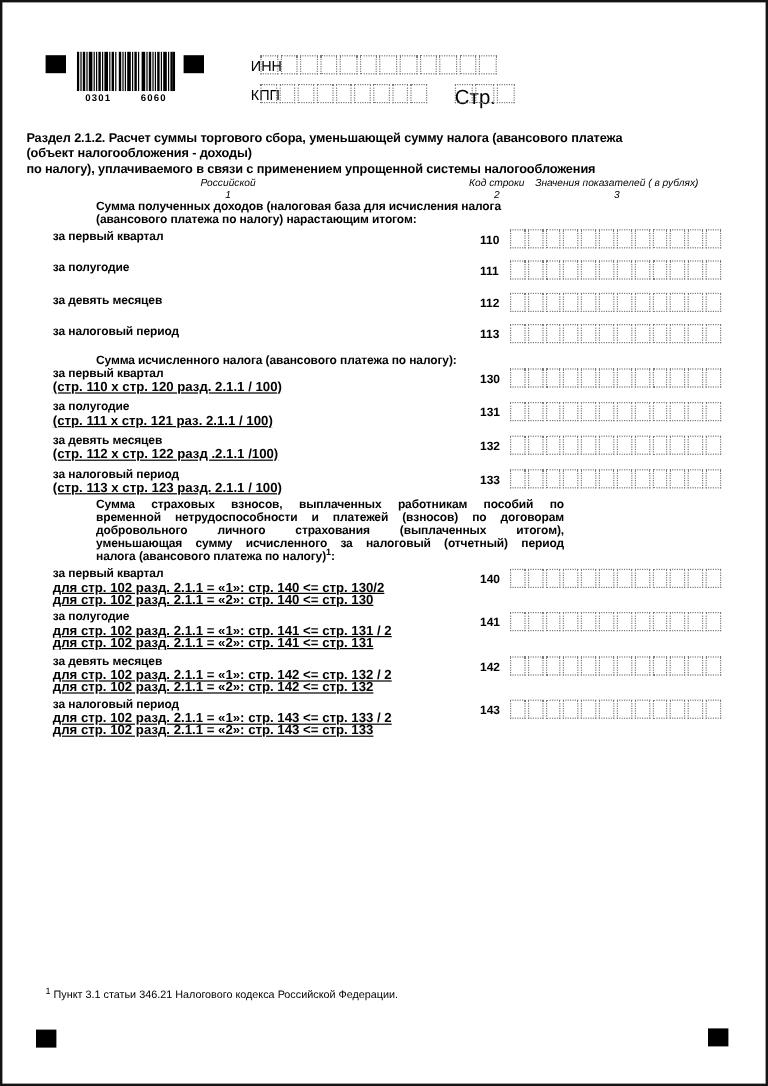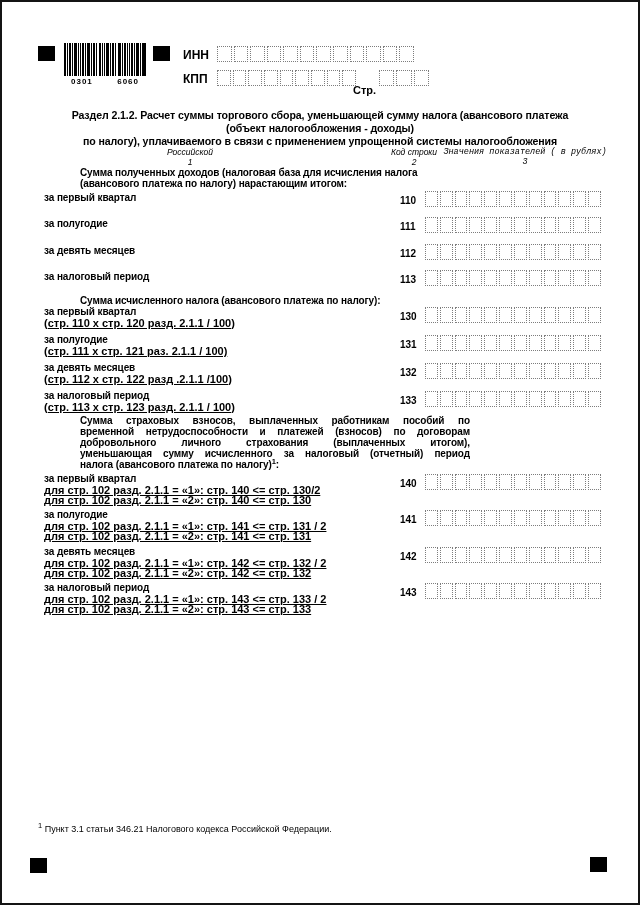--- a/index.html
+++ b/index.html
@@ -8,25 +8,25 @@
     border:2px solid #141414;box-sizing:border-box;overflow:hidden;
     font-family:"Liberation Sans",sans-serif;color:#000;
   }
   .sq{position:absolute;width:17px;height:15px;background:#000;}
   .barcode{position:absolute;left:62px;top:41px;}
   .barcode-num{
     position:absolute;left:62px;top:75px;width:82px;display:flex;
     justify-content:space-between;padding:0 7px;box-sizing:border-box;
     font-size:8px;font-weight:bold;letter-spacing:1px;
   }
-  .biglab{position:absolute;font-weight:bold;font-size:12px;}
+  .biglab{position:absolute;font-weight:normal;font-size:12px;margin-left:26px;}
   .cells{position:absolute;display:flex;gap:2px;height:16px;}
   .cell{flex:1;border:1px dotted #7d7d7d;}
   .title{
-    position:absolute;top:107px;left:20px;right:20px;text-align:center;
+    position:absolute;top:107px;left:20px;right:20px;
     font-weight:bold;font-size:10.6px;line-height:13px;letter-spacing:-0.1px;
   }
   .colhead{position:absolute;top:146px;font-style:italic;font-size:8.5px;
     line-height:9.5px;text-align:center;}
   .sect{position:absolute;left:34px;width:390px;font-weight:bold;
     font-size:10px;line-height:11px;letter-spacing:-0.1px;margin-left:44px;}
   .just{text-align:justify;text-align-last:justify;}
   .row{position:absolute;left:0;width:640px;height:22px;}
   .rlabel{position:absolute;left:42px;top:2px;font-weight:bold;font-size:10px;
     line-height:10.5px;white-space:nowrap;letter-spacing:-0.1px;}
@@ -110,42 +110,42 @@
       <span class="cell"></span>
       <span class="cell"></span>
       <span class="cell"></span>
       <span class="cell"></span>
       <span class="cell"></span>
       <span class="cell"></span>
       <span class="cell"></span>
       <span class="cell"></span>
     </div>
 
-  <div class="biglab" style="left:351px;top:82px;font-size:11px;">Стр.</div>
+  <div class="biglab" style="left:351px;top:70px;font-size:17px;">Стр.</div>
   <div class="cells" style="left:377px;top:68px;width:50px;">
       <span class="cell"></span>
       <span class="cell"></span>
       <span class="cell"></span>
     </div>
 
   <div class="title">
     <div>Раздел 2.1.2. Расчет суммы торгового сбора, уменьшающей сумму налога (авансового платежа</div>
     <div>(объект налогообложения - доходы)</div>
     <div>по налогу), уплачиваемого в связи с применением упрощенной системы налогообложения</div>
   </div>
 
   <div class="colhead" style="left:128px;width:120px;">
     <div>Российской</div>
     <div>1</div>
   </div>
   <div class="colhead" style="left:377px;width:70px;">
     <div>Код строки</div>
     <div>2</div>
   </div>
-  <div class="colhead" style="left:438px;width:170px;font-family:Liberation Mono, monospace;">
+  <div class="colhead" style="left:427px;width:170px;">
     <div>Значения показателей ( в рублях)</div>
     <div>3</div>
   </div>
 
   <div class="sect" style="top:165px;">
     <div>Сумма полученных доходов (налоговая база для исчисления налога</div>
     <div>(авансового платежа по налогу) нарастающим итогом:</div>
   </div>
 
   <div class="row" style="top:189px;">

